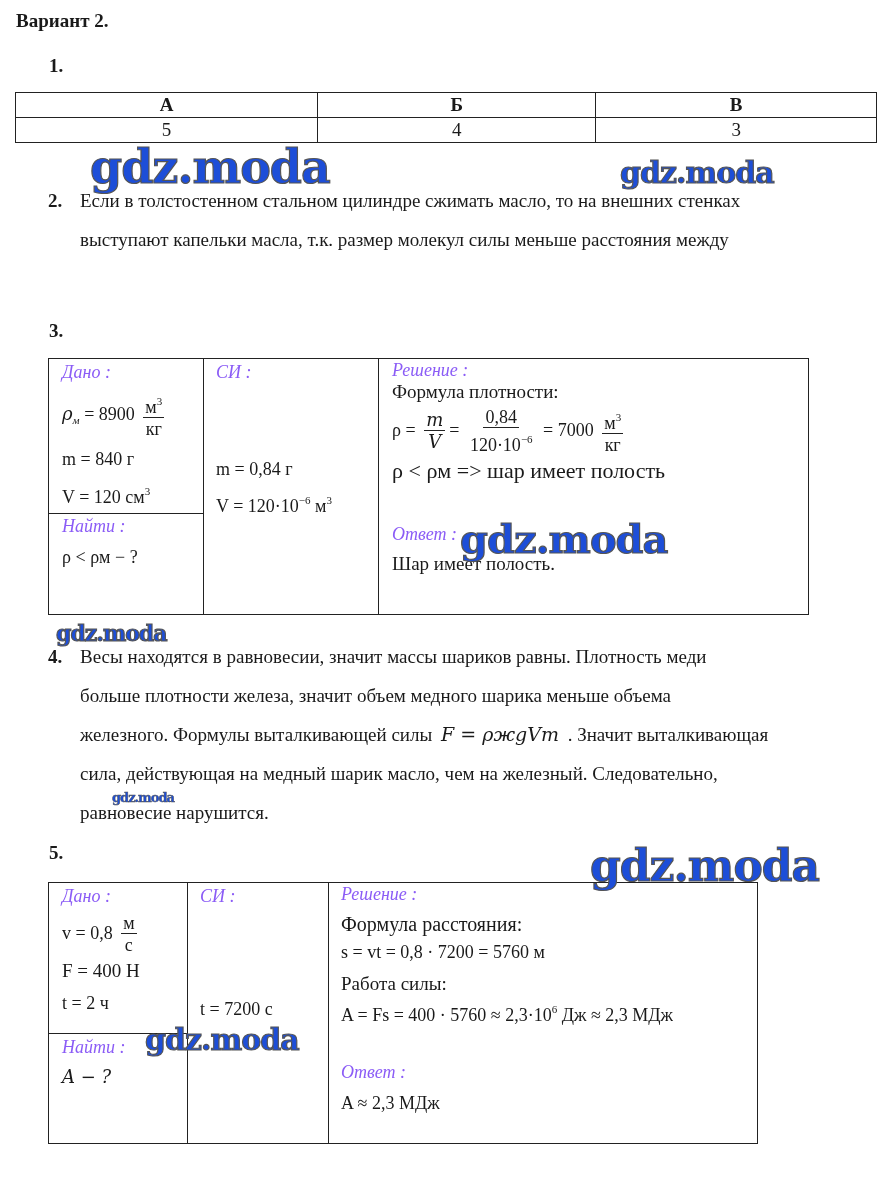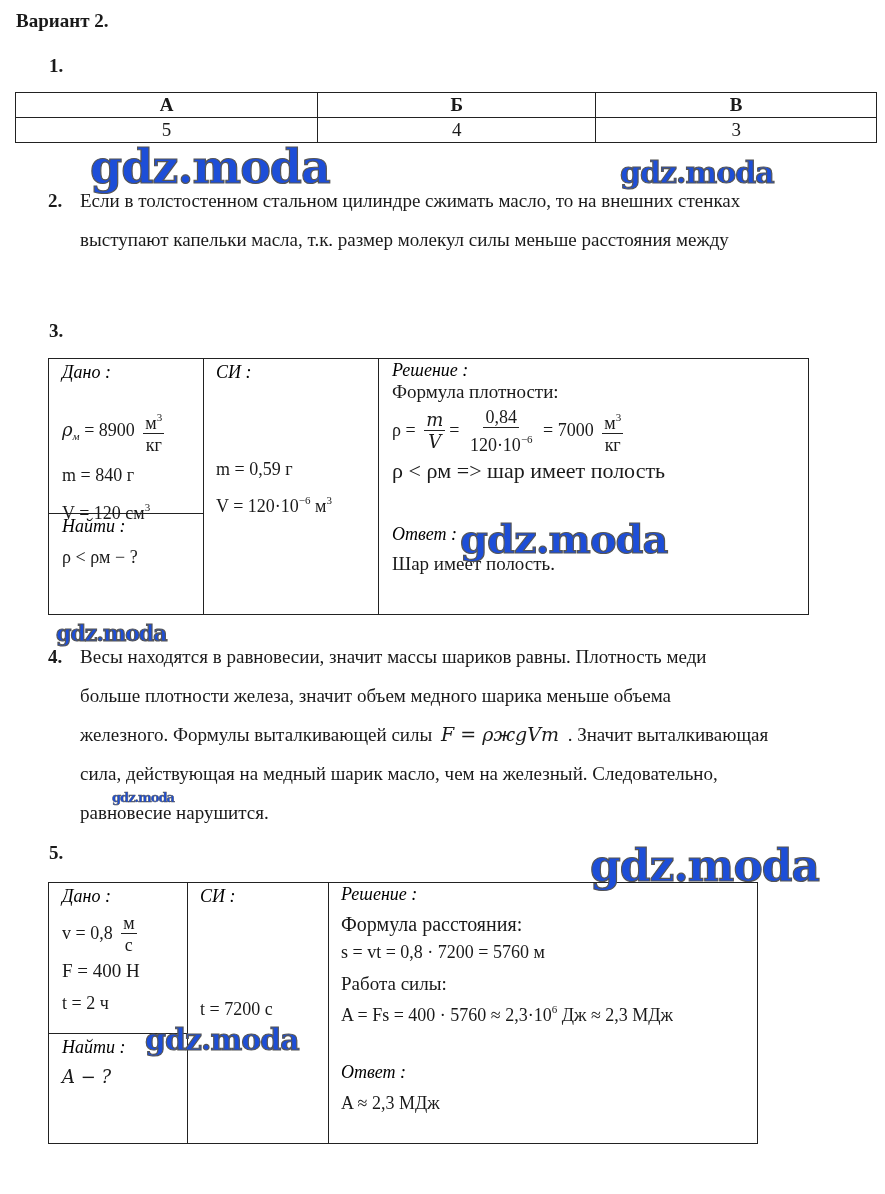--- a/index.html
+++ b/index.html
@@ -3,21 +3,21 @@
 <meta charset="utf-8">
 <style>
   html, body { margin:0; padding:0; background:#ffffff; }
   body { width:885px; height:1194px; position:relative; overflow:hidden;
          font-family:"Liberation Serif", serif; color:#1a1a1a; }
   .abs { position:absolute; }
   .title { left:16px; top:10px; font-size:19px; font-weight:bold; }
   .qnum { font-size:19px; font-weight:bold; }
   .para { font-size:19px; line-height:39px; }
   .para .num { position:absolute; left:-32px; font-weight:bold; }
-  .it { font-style:italic; color:#000000; }
+  .it { font-style:italic; color:#8b5cf6; }
   .math { font-family:"DejaVu Serif", serif; font-style:italic; }
   .sub { font-size:11px; vertical-align:-4px; font-style:italic; }
   .sup { font-size:11px; vertical-align:8px; }
   .frac { display:inline-flex; flex-direction:column; align-items:center; vertical-align:middle; margin:0 4px; }
   .frac .n { border-bottom:1px solid #222; padding:0 2px; line-height:20px; }
   .frac .d { line-height:22px; padding:0 2px; }
   table.t1 { position:absolute; left:15px; top:92px; width:862px; border-collapse:collapse; }
   table.t1 td { border:1.5px solid #222; text-align:center; font-size:19px; height:24px; padding:0; }
   table.t1 tr:first-child td { font-weight:bold; }
   .cell { position:absolute; font-size:18px; }
@@ -56,38 +56,38 @@
 </div>
 
 <div class="abs qnum" style="left:49px;top:320px;">3.</div>
 <div class="abs" style="left:48px;top:358px;width:759px;height:255px;border:1.5px solid #222;"></div>
 <div class="abs" style="left:203px;top:358px;width:0;height:257px;border-left:1.5px solid #222;"></div>
 <div class="abs" style="left:378px;top:358px;width:0;height:257px;border-left:1.5px solid #222;"></div>
 <div class="abs" style="left:48px;top:513px;width:156px;height:0;border-top:1.5px solid #222;"></div>
 
 <div class="cell" style="left:62px;top:362px;">
   <div class="it">Дано :</div>
-  <div style="margin-top:24px;">
+  <div style="margin-top:8px;">
     <span class="math">ρ</span><span class="sub">м</span>
     <span>= 8900</span>
     <span class="frac">
         <span class="n"><span>м</span><span class="sup">3</span></span>
         <span class="d">кг</span>
       </span>
   </div>
   <div style="margin-top:2px;line-height:34px;">m = 840 г</div>
   <div style="line-height:30px;"><span>V = 120 см</span><span class="sup">3</span></div>
 </div>
 <div class="cell" style="left:62px;top:516px;">
   <div class="it">Найти :</div>
   <div style="margin-top:10px;">ρ &lt; ρм − ?</div>
 </div>
 <div class="cell" style="left:216px;top:362px;">
   <div class="it">СИ :</div>
-  <div style="margin-top:70px;line-height:32px;">m = 0,59 г</div>
+  <div style="margin-top:70px;line-height:32px;">m = 0,84 г</div>
   <div style="line-height:30px;"><span>V = 120·10</span><span class="sup">−6</span> <span>м</span><span class="sup">3</span></div>
 </div>
 <div class="cell" style="left:392px;top:360px;">
   <div class="it">Решение :</div>
   <div style="margin-top:0;font-size:19px;">Формула плотности:</div>
   <div style="margin-top:4px;">
     <span>ρ =</span>
     <span class="frac">
         <span class="n math">m</span>
         <span class="d math">V</span>

